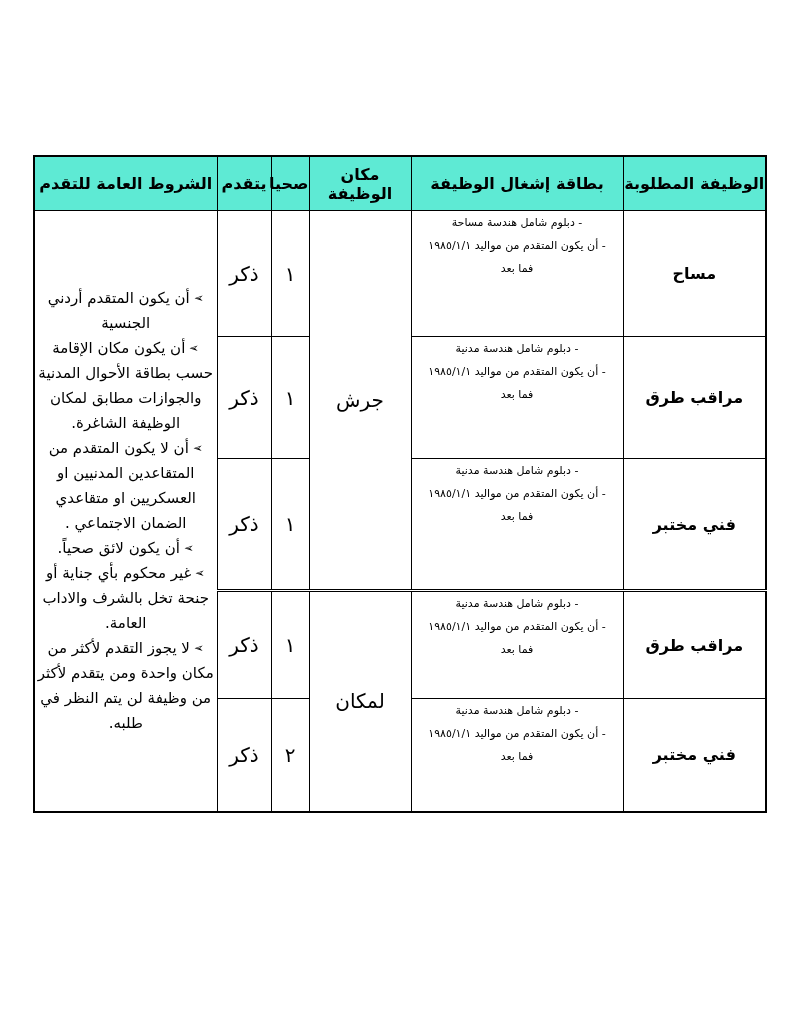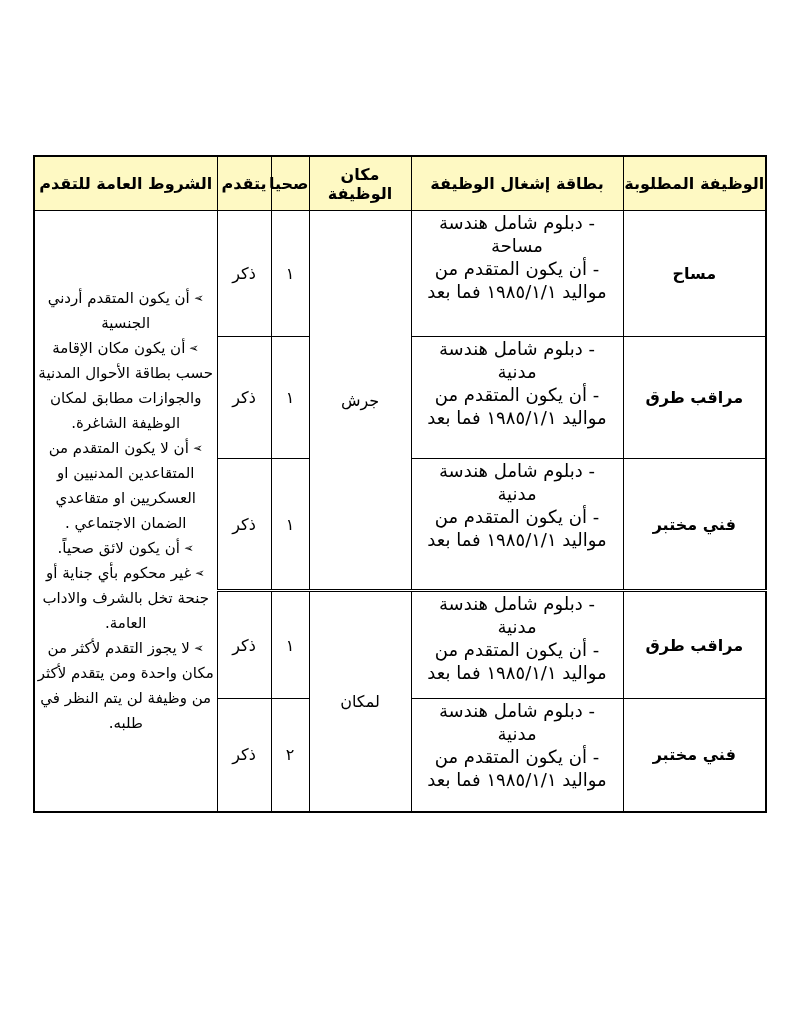--- a/index.html
+++ b/index.html
@@ -20,47 +20,47 @@
     border-collapse: collapse;
     table-layout: fixed;
     border: 2px solid #000;
     direction: rtl;
   }
   table.jobs th, table.jobs td {
     border: 1px solid #000;
     padding: 0;
   }
   thead th {
-    background: #fef9c3;
+    background: #5eead4;
     font-weight: bold;
     font-size: 16px;
     height: 53px;
     text-align: center;
     vertical-align: middle;
   }
   td {
     font-size: 16px;
     text-align: center;
     vertical-align: middle;
   }
   tr.r1 { height: 126px; }
   tr.r2 { height: 122px; }
   tr.r3 { height: 132px; }
   tr.r4 { height: 108px; }
   tr.r5 { height: 113px; }
   tr.sep > td { border-top: 3px double #000; }
   .cond-cell { vertical-align: top; padding-top: 14px; }
   .cond-line {
     text-align: center;
-    font-size: 18px;
+    font-size: 11px;
     line-height: 23px;
     padding: 0 12px;
   }
   .job-cell { font-size: 16px; font-weight: bold; }
-  .loc-cell, .num-cell, .gen-cell-val { font-size: 16px; }
+  .loc-cell, .num-cell, .gen-cell-val { font-size: 20px; }
   .general-cell { vertical-align: middle; padding: 6px 6px; }
   .gc-item {
     text-align: center;
     font-size: 15px;
     line-height: 25px;
   }
   .bullet {
     display: inline-block;
     transform: scaleX(-1);
     font-size: 12px;

